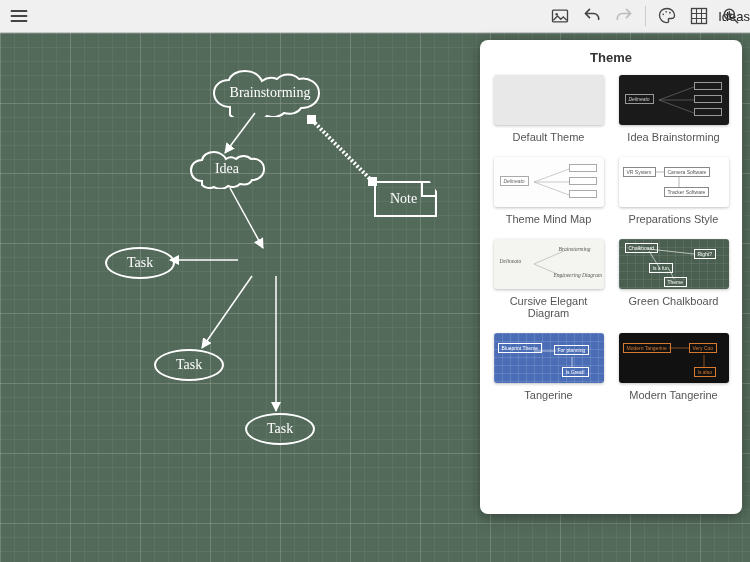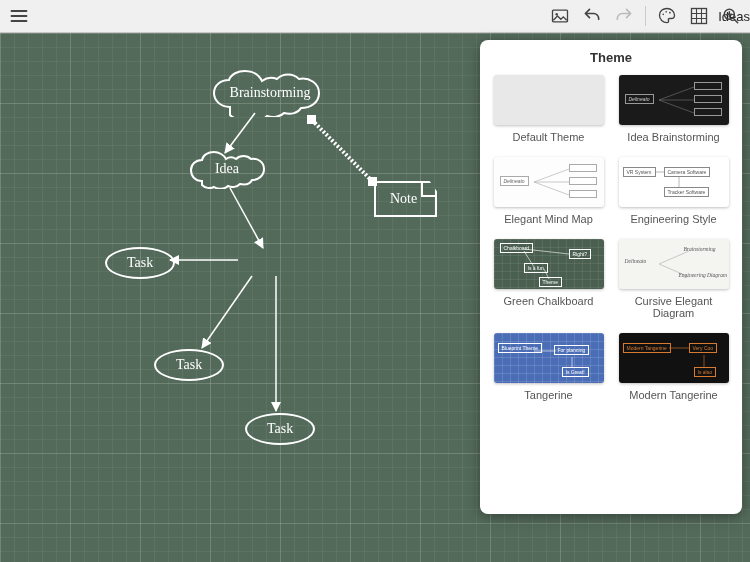--- a/index.html
+++ b/index.html
@@ -378,65 +378,65 @@
         <svg>
             <line x1="40" y1="25" x2="75" y2="12" stroke="#aaa"></line>
             <line x1="40" y1="25" x2="75" y2="25" stroke="#aaa"></line>
             <line x1="40" y1="25" x2="75" y2="38" stroke="#aaa"></line>
           </svg>
         <span class="mini" style="left:6px;top:19px;font-style:italic;">Delineato</span>
         <span class="mini" style="left:75px;top:7px;width:28px;height:8px;"></span>
         <span class="mini" style="left:75px;top:20px;width:28px;height:8px;"></span>
         <span class="mini" style="left:75px;top:33px;width:28px;height:8px;"></span>
       </div>
-      <div class="theme-label">Elegant Mind Map</div>
+      <div class="theme-label">Theme Mind Map</div>
     </div>
 
     <div class="theme-item">
       <div class="thumb th-eng">
         <svg>
             <line x1="32" y1="15" x2="45" y2="15" stroke="#888"></line>
             <line x1="60" y1="20" x2="60" y2="30" stroke="#888"></line>
           </svg>
         <span class="mini" style="left:4px;top:10px;">VR System</span>
         <span class="mini" style="left:45px;top:10px;">Camera Software</span>
         <span class="mini" style="left:45px;top:30px;">Tracker Software</span>
       </div>
-      <div class="theme-label">Engineering Style</div>
+      <div class="theme-label">Preparations Style</div>
+    </div>
+
+    <div class="theme-item">
+      <div class="thumb th-cursive">
+        <svg>
+            <line x1="40" y1="25" x2="70" y2="12" stroke="#aaa"></line>
+            <line x1="40" y1="25" x2="70" y2="38" stroke="#aaa"></line>
+          </svg>
+        <span class="mini" style="left:6px;top:19px;">Delineato</span>
+        <span class="mini" style="left:65px;top:7px;">Brainstorming</span>
+        <span class="mini" style="left:60px;top:33px;">Engineering Diagram</span>
+      </div>
+      <div class="theme-label">Cursive Elegant Diagram</div>
     </div>
 
     <div class="theme-item">
       <div class="thumb th-green">
         <svg>
             <line x1="30" y1="10" x2="75" y2="15" stroke="#fff"></line>
             <line x1="30" y1="12" x2="40" y2="28" stroke="#fff"></line>
             <line x1="50" y1="30" x2="55" y2="40" stroke="#fff"></line>
           </svg>
         <span class="mini" style="left:6px;top:4px;">Chalkboard</span>
         <span class="mini" style="left:75px;top:10px;">Right?</span>
         <span class="mini" style="left:30px;top:24px;">Is a fun</span>
         <span class="mini" style="left:45px;top:38px;">Theme</span>
       </div>
       <div class="theme-label">Green Chalkboard</div>
     </div>
 
     <div class="theme-item">
-      <div class="thumb th-cursive">
-        <svg>
-            <line x1="40" y1="25" x2="70" y2="12" stroke="#aaa"></line>
-            <line x1="40" y1="25" x2="70" y2="38" stroke="#aaa"></line>
-          </svg>
-        <span class="mini" style="left:6px;top:19px;">Delineato</span>
-        <span class="mini" style="left:65px;top:7px;">Brainstorming</span>
-        <span class="mini" style="left:60px;top:33px;">Engineering Diagram</span>
-      </div>
-      <div class="theme-label">Cursive Elegant Diagram</div>
-    </div>
-
-    <div class="theme-item">
       <div class="thumb th-blue">
         <svg>
             <line x1="40" y1="18" x2="62" y2="18" stroke="#fff"></line>
             <line x1="78" y1="24" x2="78" y2="34" stroke="#fff"></line>
           </svg>
         <span class="mini" style="left:4px;top:10px;">Blueprint Theme</span>
         <span class="mini" style="left:60px;top:12px;">For planning</span>
         <span class="mini" style="left:68px;top:34px;">Is Great!</span>
       </div>
       <div class="theme-label">Tangerine</div>

